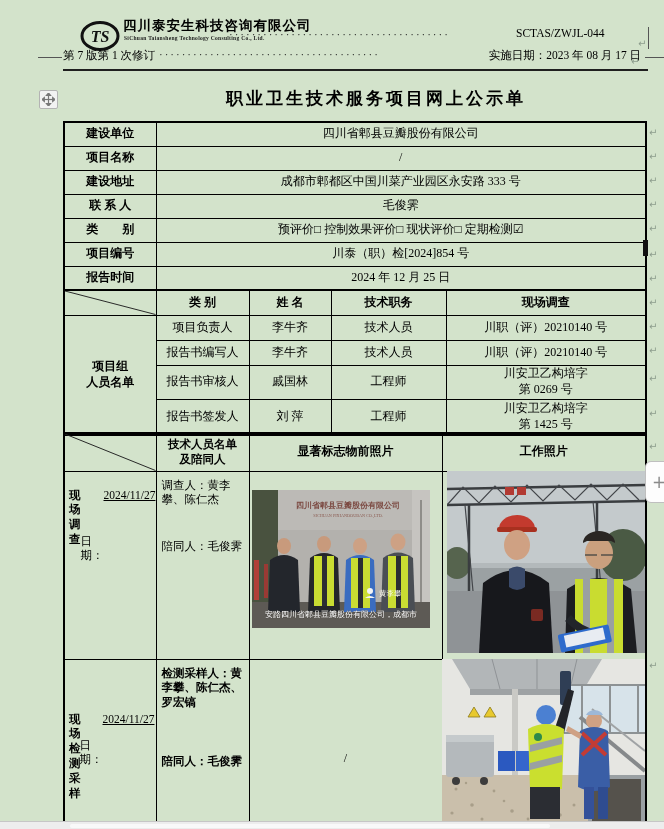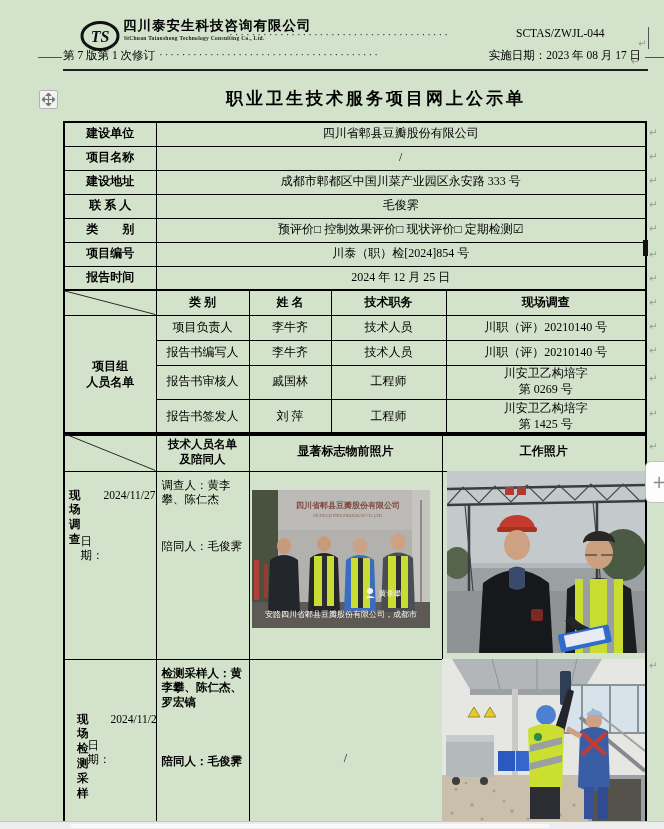--- a/index.html
+++ b/index.html
@@ -28,22 +28,22 @@
      font-size:12px;line-height:1.3;overflow:hidden;}
   .bold{font-weight:bold;}
   .preline{white-space:pre-line;}
   .diag{position:relative;padding:0;}
   .diag svg{position:absolute;left:0;top:0;width:100%;height:100%;}
   .certcell{font-size:12px;}
   .stagewrap{display:flex;flex-direction:row;height:100%;box-sizing:border-box;
              padding:16px 2px 0 2px;font-size:11.5px;}
   .stage{text-align:center;font-weight:bold;}
   .datelabel{margin-top:46px;text-align:left;font-weight:normal;}
-  .dateval{text-align:left;}
-  .r2 .stagewrap{padding-top:52px;margin-left:8px;}
+  .dateval{text-align:left;text-decoration:underline;}
+  .r2 .stagewrap{padding-top:52px;}
   .r2 .datelabel{margin-top:26px;}
   .peoplewrap{height:100%;box-sizing:border-box;padding:6px 3px;text-align:left;font-size:11.5px;}
   .companion1{margin-top:32px;}
   .companion2{margin-top:44px;}
   .slashcell{font-size:12px;vertical-align:middle;}
   
   .photo{position:absolute;overflow:hidden;}
   .photo svg{display:block;}
   
   .pm{position:absolute;font-size:10px;color:#8d9d8d;font-family:"DejaVu Sans",sans-serif;}

